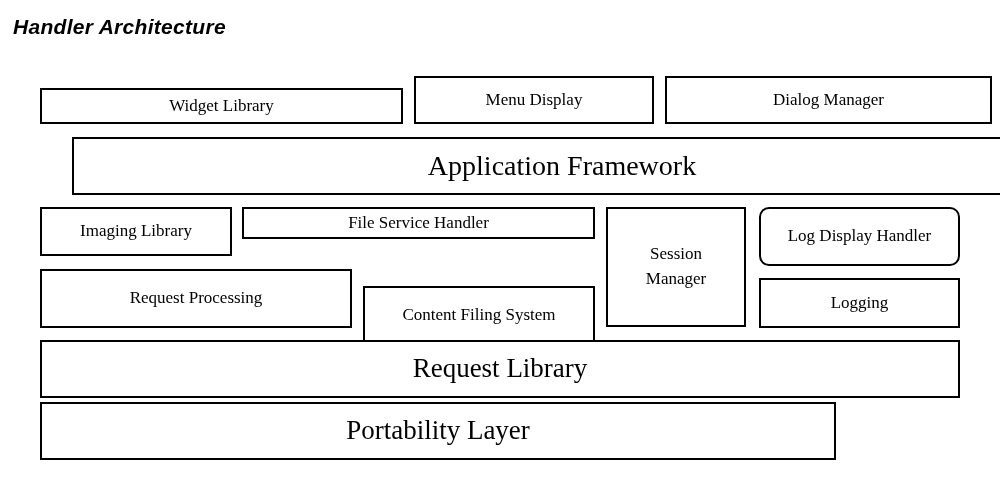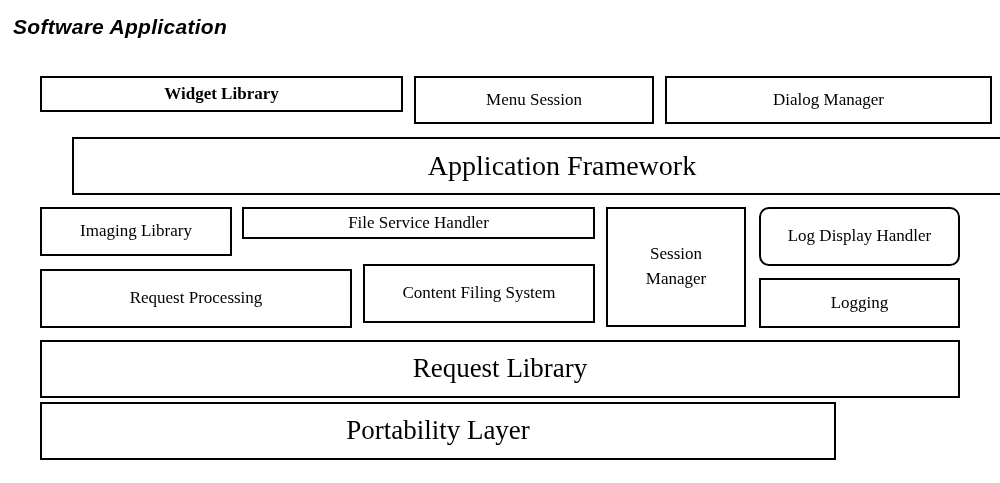--- a/index.html
+++ b/index.html
@@ -36,47 +36,47 @@
     align-items: center;
     justify-content: center;
     text-align: center;
     font-size: 17px;
     line-height: 1.45;
   }
   .box-large { font-size: 28px; }
   .box-wide  { font-size: 27px; }
 
   
-  .widget-library        { left: 40px;  top: 76px;  width: 363px; height: 36px; font-weight: bold; }
+  .widget-library        { left: 40px;  top: 88px;  width: 363px; height: 36px; }
   .menu-manager          { left: 414px; top: 76px;  width: 240px; height: 48px; }
   .dialog-manager        { left: 665px; top: 76px;  width: 327px; height: 48px; }
   
   .application-framework { left: 40px;  top: 137px; width: 980px; height: 58px; margin-left: 32px; }
   
   .imaging-library       { left: 40px;  top: 207px; width: 192px; height: 49px; text-align: center; }
   .file-service-handler  { left: 242px; top: 207px; width: 353px; height: 32px; }
   .session-manager       { left: 606px; top: 207px; width: 140px; height: 120px; padding: 0 26px; }
   .log-display-handler   { left: 759px; top: 207px; width: 201px; height: 59px; border-radius: 10px; }
   .request-processing    { left: 40px;  top: 269px; width: 312px; height: 59px; }
-  .content-filing-system { left: 363px; top: 264px; width: 232px; height: 59px; text-align: right; }
+  .content-filing-system { left: 363px; top: 286px; width: 232px; height: 59px; text-align: right; }
   .logging               { left: 759px; top: 278px; width: 201px; height: 50px; }
   
   .utility-library       { left: 40px;  top: 340px; width: 920px; height: 58px; }
   .portability-layer     { left: 40px;  top: 402px; width: 796px; height: 58px; }
 </style>
 </head>
 <body>
 
 <div class="canvas">
 
-  <div class="diagram-title">Software Application</div>
+  <div class="diagram-title">Handler Architecture</div>
 
   <div class="box widget-library">Widget Library</div>
 
-  <div class="box menu-manager">Menu Session</div>
+  <div class="box menu-manager">Menu Display</div>
 
   <div class="box dialog-manager">Dialog Manager</div>
 
   <div class="box box-large application-framework">Application Framework</div>
 
   <div class="box imaging-library">Imaging Library</div>
 
   <div class="box file-service-handler">File Service Handler</div>
 
   <div class="box session-manager">Session Manager</div>

